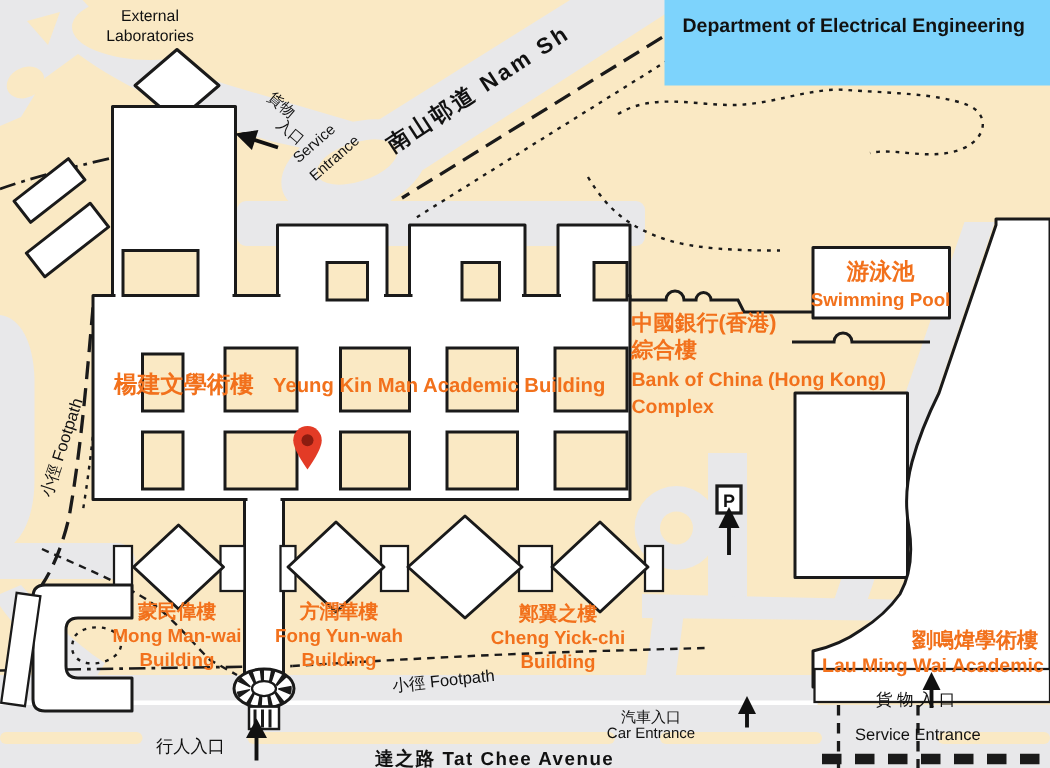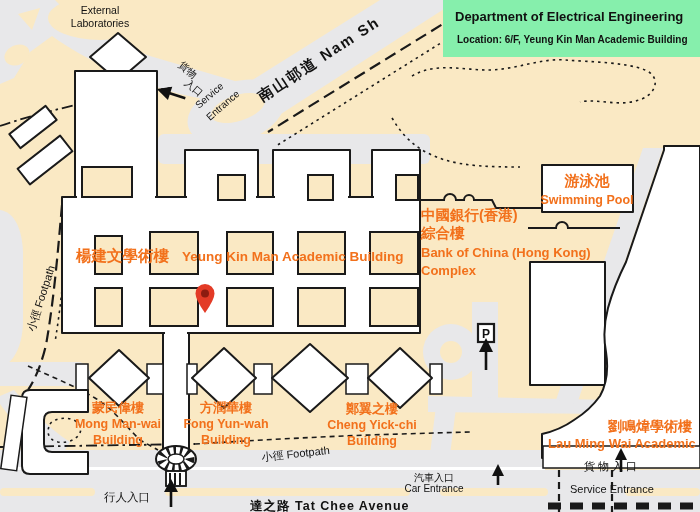--- a/index.html
+++ b/index.html
@@ -17,21 +17,21 @@
   .dashln{fill:none;stroke:#1A1A1A;stroke-width:2.2;stroke-dasharray:12 6;}
   .dotln{fill:none;stroke:#1A1A1A;stroke-width:1.6;stroke-dasharray:2.5 4;}
   .smdash{fill:none;stroke:#1A1A1A;stroke-width:1.6;stroke-dasharray:5 4;}
   .pill{fill:#FAE9C4;}
   .arrow{fill:#111;stroke:none;}
   .ashaft{stroke:#111;stroke-width:2.6;fill:none;}
   text{font-family:"Liberation Sans","DejaVu Sans",sans-serif;}
   .t-or{fill:#F2711C;font-weight:bold;}
   .t-bk{fill:#111111;}
   .t-bkb{fill:#111111;font-weight:bold;}
-  .titlebox{position:absolute;left:443px;top:0;width:257px;height:57px;background:#86efac;}
+  .titlebox{position:absolute;left:443px;top:0;width:257px;height:57px;background:#7dd3fc;}
   .titlebox .tt{position:absolute;left:12px;top:9px;font-size:13px;font-weight:bold;color:#111;white-space:nowrap;}
   .titlebox .loc{position:absolute;left:14px;top:34px;font-size:10px;font-weight:bold;color:#111;white-space:nowrap;}
 </style>
 </head>
 <body>
 
 <div id="stage">
 <svg width="700" height="512" viewBox="0 0 700 512">
 
   <g>
@@ -236,15 +236,14 @@
   </g>
 
   <g>
     <path d="M205,284 a9.5,9.5 0 0 0 -9.5,9.5 q0,6 9.5,19.5 q9.5,-13.5 9.5,-19.5 a9.5,9.5 0 0 0 -9.5,-9.5 Z" fill="#E33B26"></path>
     <circle cx="205" cy="293.5" r="4" fill="#8C1C10"></circle>
   </g>
 </svg>
 
 <div class="titlebox">
   <div class="tt">Department of Electrical Engineering</div>
-  <div class="loc">Location: 6/F, Yeung Kin Man Academic Building</div>
 </div>
 </div>
 
 </body></html>

